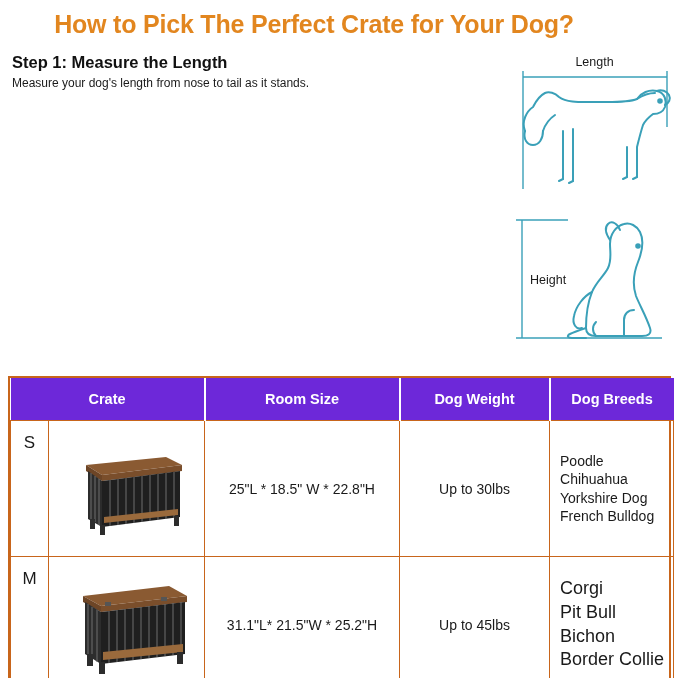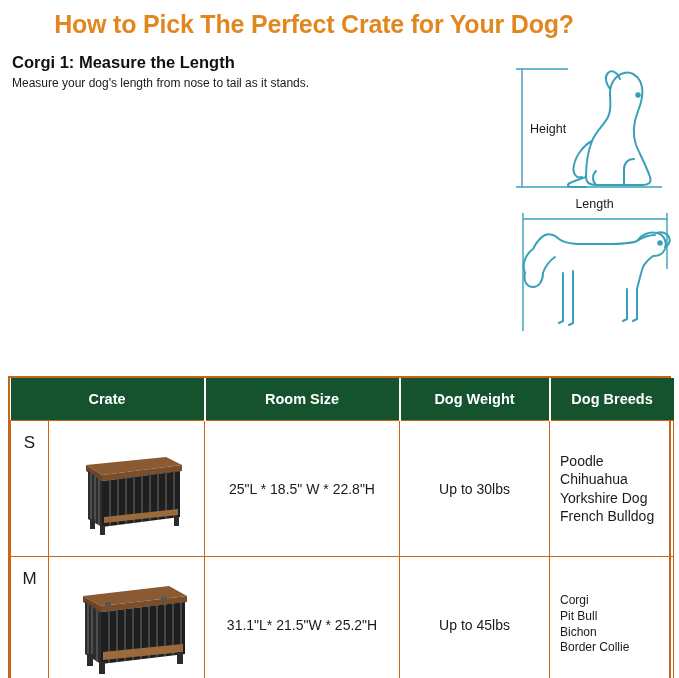--- a/index.html
+++ b/index.html
@@ -83,21 +83,21 @@
     width: 663px;
     border: 2px solid #C8651B;
     box-sizing: border-box;
   }
   table {
     border-collapse: collapse;
     width: 100%;
     table-layout: fixed;
   }
   th {
-    background: #14532d;
+    background: #6d28d9;
     color: #ffffff;
     font-size: 14.5px;
     font-weight: bold;
     height: 40px;
     border-right: 2px solid #ffffff;
     text-align: center;
   }
   th:last-child { border-right: none; }
   td {
     border: 1px solid #C8651B;
@@ -138,60 +138,29 @@
 
 <div class="page">
 
   <div class="title">How to Pick The Perfect Crate for Your Dog?</div>
 
   <div class="upper">
 
     <div class="steps">
 
       <div class="step-block">
-        <div class="step-head">Corgi 1: Measure the Length</div>
+        <div class="step-head">Step 1: Measure the Length</div>
         <div class="step-body">Measure your dog's length from nose to tail as it stands.</div>
       </div>
 
 
 
     </div>
 
     <div class="figures">
-
-      <div class="fig fig-height">
-        <svg width="165" height="130" viewBox="0 0 165 130" class="crate-svg">
-          <g stroke="#3aa0b8" stroke-width="1.4" fill="none">
-            <line x1="10" y1="4" x2="10" y2="122"></line>
-            <line x1="4" y1="4" x2="56" y2="4"></line>
-            <line x1="4" y1="122" x2="150" y2="122"></line>
-          </g>
-          <text x="18" y="68" font-family="Liberation Sans, sans-serif" font-size="12.5" fill="#1a1a1a">Height</text>
-
-          <g stroke="#3aa0b8" stroke-width="2" fill="none" stroke-linecap="round" stroke-linejoin="round">
-            <path d="M112,8 C104,10 98,18 98,28
-                     C98,36 100,44 96,52
-                     C92,60 84,66 80,76
-                     C76,86 74,100 74,112
-                     C74,118 78,120 84,120
-                     L130,120
-                     C136,120 140,118 138,112
-                     C134,100 128,90 124,80
-                     C120,68 122,56 126,46
-                     C130,36 132,24 128,16
-                     C125,10 118,6 112,8 Z"></path>
-            <path d="M98,24 C94,18 92,12 96,8 C100,4 106,8 108,14"></path>
-            <circle cx="126" cy="30" r="1.8" fill="#3aa0b8"></circle>
-            <path d="M80,76 C72,80 64,90 62,100 C60,108 64,114 70,112"></path>
-            <path d="M84,120 C80,116 80,110 84,106"></path>
-            <path d="M112,120 L112,104 C112,98 116,94 122,94"></path>
-            <path d="M74,112 C68,114 62,116 58,118 C54,120 56,122 60,122 L74,122"></path>
-          </g>
-        </svg>
-      </div>
 
       <div class="fig fig-length">
         <div class="fig-label">Length</div>
         <svg width="160" height="135" viewBox="0 0 160 135" class="crate-svg">
 
           <g stroke="#3aa0b8" stroke-width="1.4" fill="none">
             <line x1="8" y1="8" x2="152" y2="8"></line>
             <line x1="8" y1="2" x2="8" y2="14"></line>
             <line x1="152" y1="2" x2="152" y2="14"></line>
             <line x1="8" y1="14" x2="8" y2="120"></line>
@@ -211,20 +180,51 @@
                      L122,108
                      M112,78 L112,108
                      M58,60 L58,112
                      M48,62 L48,110"></path>
             <path d="M10,62 C8,70 12,76 18,76 C24,76 28,70 28,62"></path>
             <path d="M142,22 C146,20 152,22 154,26 C156,30 154,34 150,36"></path>
             <circle cx="145" cy="32" r="1.8" fill="#3aa0b8"></circle>
             <path d="M122,30 C128,26 134,24 140,24"></path>
             <path d="M28,62 C30,56 34,50 40,46"></path>
             <path d="M48,110 L44,112 M58,112 L54,114 M112,108 L108,110 M122,108 L118,110"></path>
+          </g>
+        </svg>
+      </div>
+
+      <div class="fig fig-height">
+        <svg width="165" height="130" viewBox="0 0 165 130" class="crate-svg">
+          <g stroke="#3aa0b8" stroke-width="1.4" fill="none">
+            <line x1="10" y1="4" x2="10" y2="122"></line>
+            <line x1="4" y1="4" x2="56" y2="4"></line>
+            <line x1="4" y1="122" x2="150" y2="122"></line>
+          </g>
+          <text x="18" y="68" font-family="Liberation Sans, sans-serif" font-size="12.5" fill="#1a1a1a">Height</text>
+
+          <g stroke="#3aa0b8" stroke-width="2" fill="none" stroke-linecap="round" stroke-linejoin="round">
+            <path d="M112,8 C104,10 98,18 98,28
+                     C98,36 100,44 96,52
+                     C92,60 84,66 80,76
+                     C76,86 74,100 74,112
+                     C74,118 78,120 84,120
+                     L130,120
+                     C136,120 140,118 138,112
+                     C134,100 128,90 124,80
+                     C120,68 122,56 126,46
+                     C130,36 132,24 128,16
+                     C125,10 118,6 112,8 Z"></path>
+            <path d="M98,24 C94,18 92,12 96,8 C100,4 106,8 108,14"></path>
+            <circle cx="126" cy="30" r="1.8" fill="#3aa0b8"></circle>
+            <path d="M80,76 C72,80 64,90 62,100 C60,108 64,114 70,112"></path>
+            <path d="M84,120 C80,116 80,110 84,106"></path>
+            <path d="M112,120 L112,104 C112,98 116,94 122,94"></path>
+            <path d="M74,112 C68,114 62,116 58,118 C54,120 56,122 60,122 L74,122"></path>
           </g>
         </svg>
       </div>
 
     </div>
   </div>
 
   <div class="table-wrap">
     <table>
       <colgroup>
@@ -318,21 +318,21 @@
               <rect x="48" y="30" width="6" height="4" fill="#555"></rect>
               <rect x="104" y="25" width="6" height="4" fill="#555"></rect>
               <rect x="30" y="82" width="6" height="12" fill="#2c2c2c"></rect>
               <rect x="42" y="90" width="6" height="12" fill="#2c2c2c"></rect>
               <rect x="120" y="80" width="6" height="12" fill="#2c2c2c"></rect>
             </svg>
           </td>
           <td class="cell-center">31.1"L* 21.5"W * 25.2"H</td>
           <td class="cell-center">Up to 45lbs</td>
           <td class="cell-breeds">
-              <pre style="margin:0;font-family:'Liberation Sans',sans-serif;font-size:12px;line-height:1.32;">Corgi
+              <pre style="margin:0;font-family:'Liberation Sans',sans-serif;font-size:18px;line-height:1.32;">Corgi
 Pit Bull
 Bichon
 Border Collie</pre>
             </td>
         </tr>
       </tbody>
     </table>
   </div>
 
 </div>

